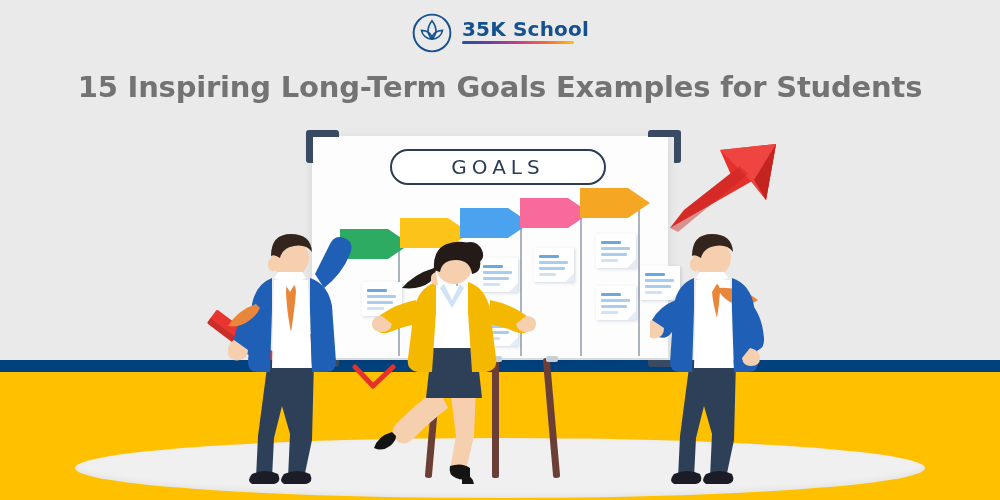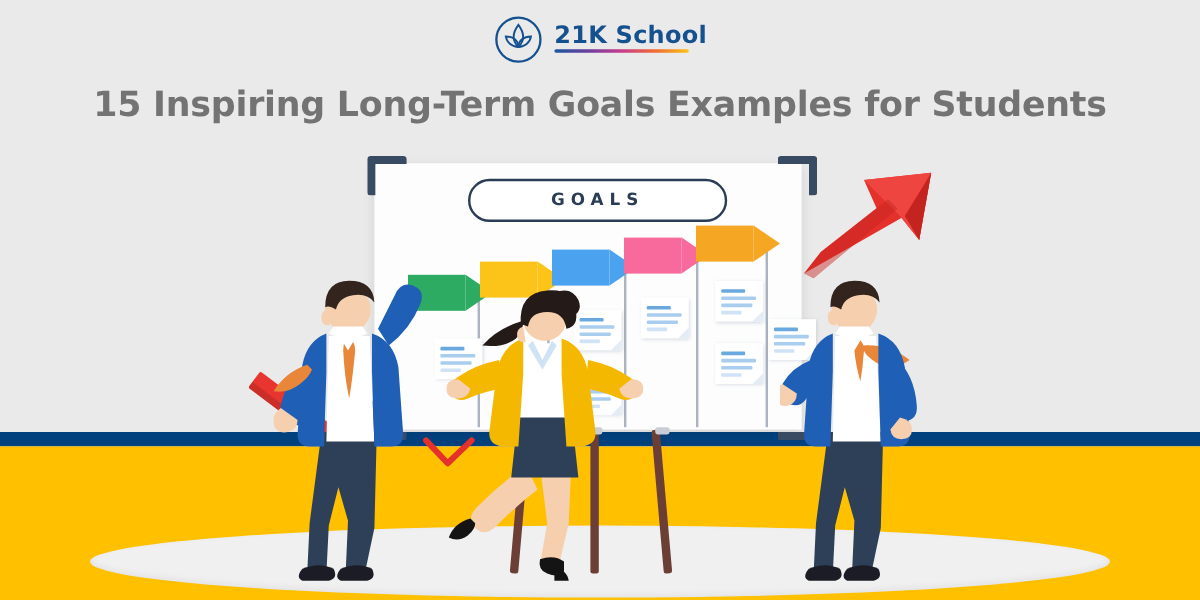--- a/index.html
+++ b/index.html
@@ -40,21 +40,21 @@
          background:#fdfdfd;box-shadow:0 3px 10px rgba(0,0,0,.10);}
   .corner{position:absolute;width:26px;height:26px;border:7px solid #394a63;border-radius:3px;}
   .corner.tl{left:306px;top:130px;border-right:none;border-bottom:none;}
   .corner.tr{left:648px;top:130px;border-left:none;border-bottom:none;}
   .corner.bl{left:306px;top:334px;border-right:none;border-top:none;}
   .corner.br{left:648px;top:334px;border-left:none;border-top:none;}
 
   .goals-pill{position:absolute;left:390px;top:149px;width:212px;height:32px;
     border:2.5px solid #2b3c56;border-radius:18px;background:#fff;
     display:flex;align-items:center;justify-content:center;}
-  .goals-pill span{font-size:14px;font-weight:bold;color:#2b3c56;letter-spacing:5px;
+  .goals-pill span{font-size:20px;font-weight:normal;color:#2b3c56;letter-spacing:5px;
                    font-family:"DejaVu Sans", sans-serif;}
 
   
   .rail{position:absolute;width:2px;background:#8e99ab;opacity:.75;}
 
   
   .chev{position:absolute;height:30px;}
   .chev .body{position:absolute;left:0;top:0;height:30px;width:100%;}
   .chev .tip{position:absolute;top:0;left:100%;width:0;height:0;
     border-top:15px solid transparent;border-bottom:15px solid transparent;}
@@ -104,21 +104,21 @@
 
   <div class="logo-wrap">
     <svg class="logo-mark" viewBox="0 0 48 48">
       <circle cx="24" cy="24" r="21" fill="none" stroke="#15518f" stroke-width="2.2"></circle>
       <path d="M24 10 C18 18 18 25 24 31 C30 25 30 18 24 10 Z" fill="none" stroke="#15518f" stroke-width="1.8"></path>
       <path d="M24 31 C18 31 13 27 12 21 C19 21 24 25 24 31 Z" fill="none" stroke="#15518f" stroke-width="1.8"></path>
       <path d="M24 31 C30 31 35 27 36 21 C29 21 24 25 24 31 Z" fill="none" stroke="#15518f" stroke-width="1.8"></path>
       <path d="M6 31 H42" stroke="#15518f" stroke-width="0" fill="none"></path>
     </svg>
     <div class="logo-text">
-      <div class="logo-name" style="color: rgb(21, 81, 143);">21K School</div>
+      <div class="logo-name" style="color: rgb(21, 81, 143);">35K School</div>
       <div class="logo-rule" style="background: linear-gradient(90deg, rgb(26, 86, 160), rgb(109, 63, 160), rgb(200, 61, 142), rgb(242, 107, 53), rgb(249, 195, 21));"></div>
     </div>
   </div>
 
   <div class="page-title" style="color: #737373;">15 Inspiring Long-Term Goals Examples for Students</div>
 
   <div class="board" style="background: rgb(253, 253, 253);"></div>
   <div class="corner tl" style="border-color: rgb(57, 74, 99);"></div>
   <div class="corner tr" style="border-color: rgb(57, 74, 99);"></div>
   <div class="corner bl" style="border-color: rgb(57, 74, 99);"></div>

